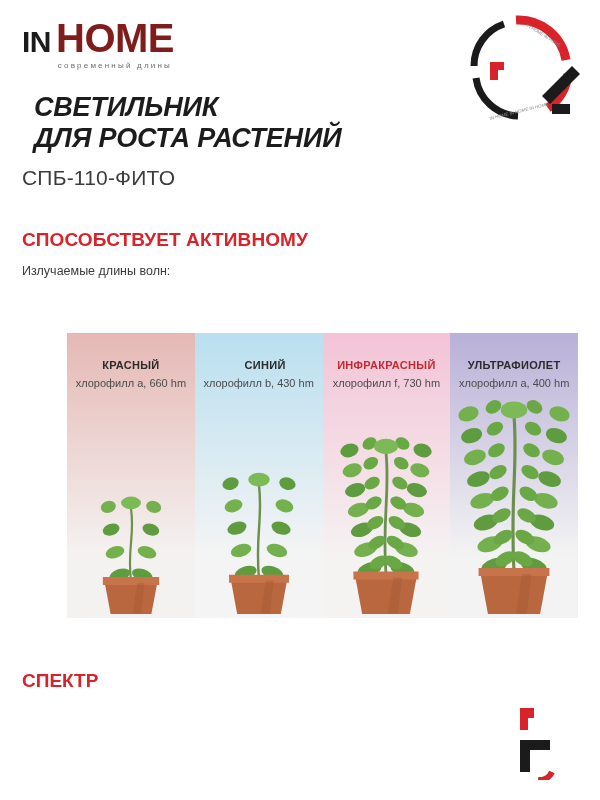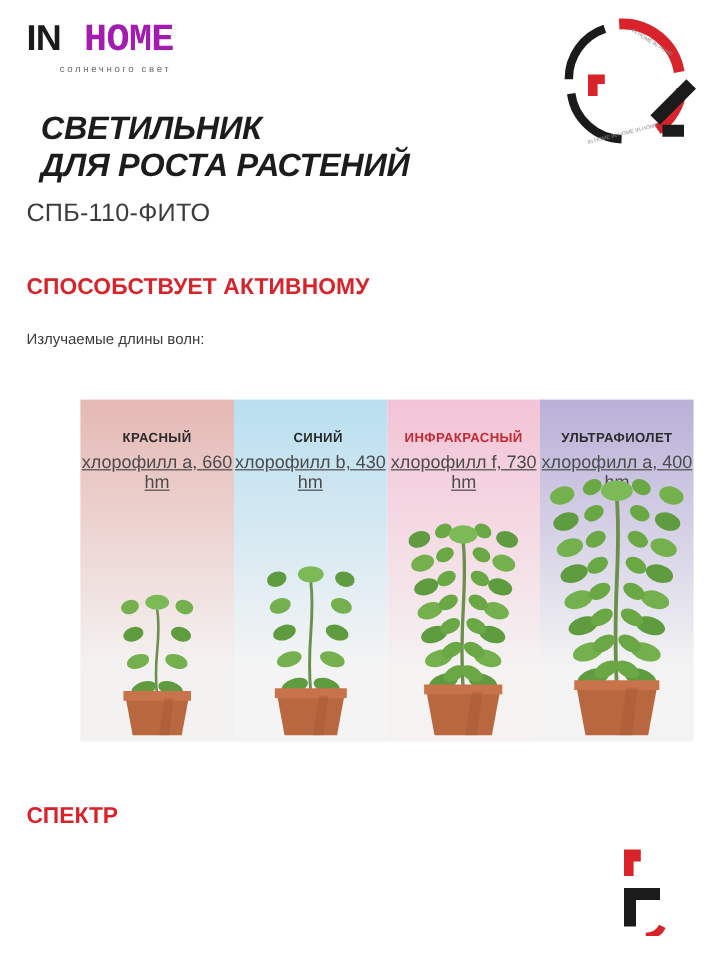--- a/index.html
+++ b/index.html
@@ -25,34 +25,33 @@
   }
   .logo {
     position: absolute;
     top: 18px;
     left: 22px;
     line-height: 1;
   }
   .logo-row {
     display: flex;
     align-items: baseline;
-    gap: 19px;
+    gap: 5px;
   }
   .logo-in {
     font-size: 30px;
     font-weight: bold;
     letter-spacing: -0.5px;
     color: #1b1b1b;
   }
   .logo-home {
-    font-size: 32px;
+    font-size: 40px;
     font-weight: bold;
     letter-spacing: -0.5px;
-    color: #a21caf;
-    font-family: Liberation Mono, monospace;
+    color: #7f1d1d;
   }
   .logo-sub {
     margin-top: 4px;
     font-size: 8px;
     letter-spacing: 2.2px;
     color: #6d6d6d;
     text-align: right;
     padding-right: 2px;
   }
 
@@ -97,21 +96,21 @@
   }
   .section-red h2 {
     margin: 0;
     font-size: 19px;
     line-height: 1.25;
     font-weight: bold;
     color: #d8232a;
     letter-spacing: 0.1px;
   }
   .caption {
-    margin-top: 24px;
+    margin-top: 12px;
     font-size: 12.5px;
     color: #3b3b3b;
   }
 
   
   .spectrum {
     position: absolute;
     top: 333px;
     left: 22px;
     width: 556px;
@@ -126,23 +125,22 @@
     box-sizing: border-box;
   }
   .band .band-title {
     margin-top: 26px;
     font-size: 11px;
     font-weight: bold;
     letter-spacing: 0.3px;
   }
   .band .band-sub {
     margin-top: 6px;
-    font-size: 15px;
+    font-size: 11px;
     color: #4b4b4b;
-    text-decoration: underline;
   }
 
   
   .plant {
     position: absolute;
     bottom: 0;
     left: 50%;
     transform: translateX(-50%);
   }
 
@@ -178,21 +176,21 @@
 </head>
 <body>
 
 <div class="header">
 
   <div class="logo">
     <div class="logo-row">
       <span class="logo-in">IN</span>
       <span class="logo-home">HOME</span>
     </div>
-    <div class="logo-sub">солнечного свет</div>
+    <div class="logo-sub">современный длины</div>
   </div>
 
   <svg class="brandmark" viewBox="0 0 130 130">
     <path d="M18 62 A44 44 0 0 1 48 20" fill="none" stroke="#1b1b1b" stroke-width="7"></path>
     <path d="M20 74 A44 44 0 0 0 62 112" fill="none" stroke="#1b1b1b" stroke-width="7"></path>
     <path d="M60 16 A48 48 0 0 1 110 56" fill="none" stroke="#d8232a" stroke-width="9"></path>
     <path d="M112 70 A48 48 0 0 1 92 104" fill="none" stroke="#d8232a" stroke-width="9"></path>
     <path d="M34 58 h14 v8 h-6 v10 h-8 z" fill="#d8232a"></path>
     <path d="M86 92 l30 -30 l8 8 l-30 30 z" fill="#1b1b1b"></path>
     <path d="M96 100 h18 v10 h-18 z" fill="#1b1b1b"></path>

